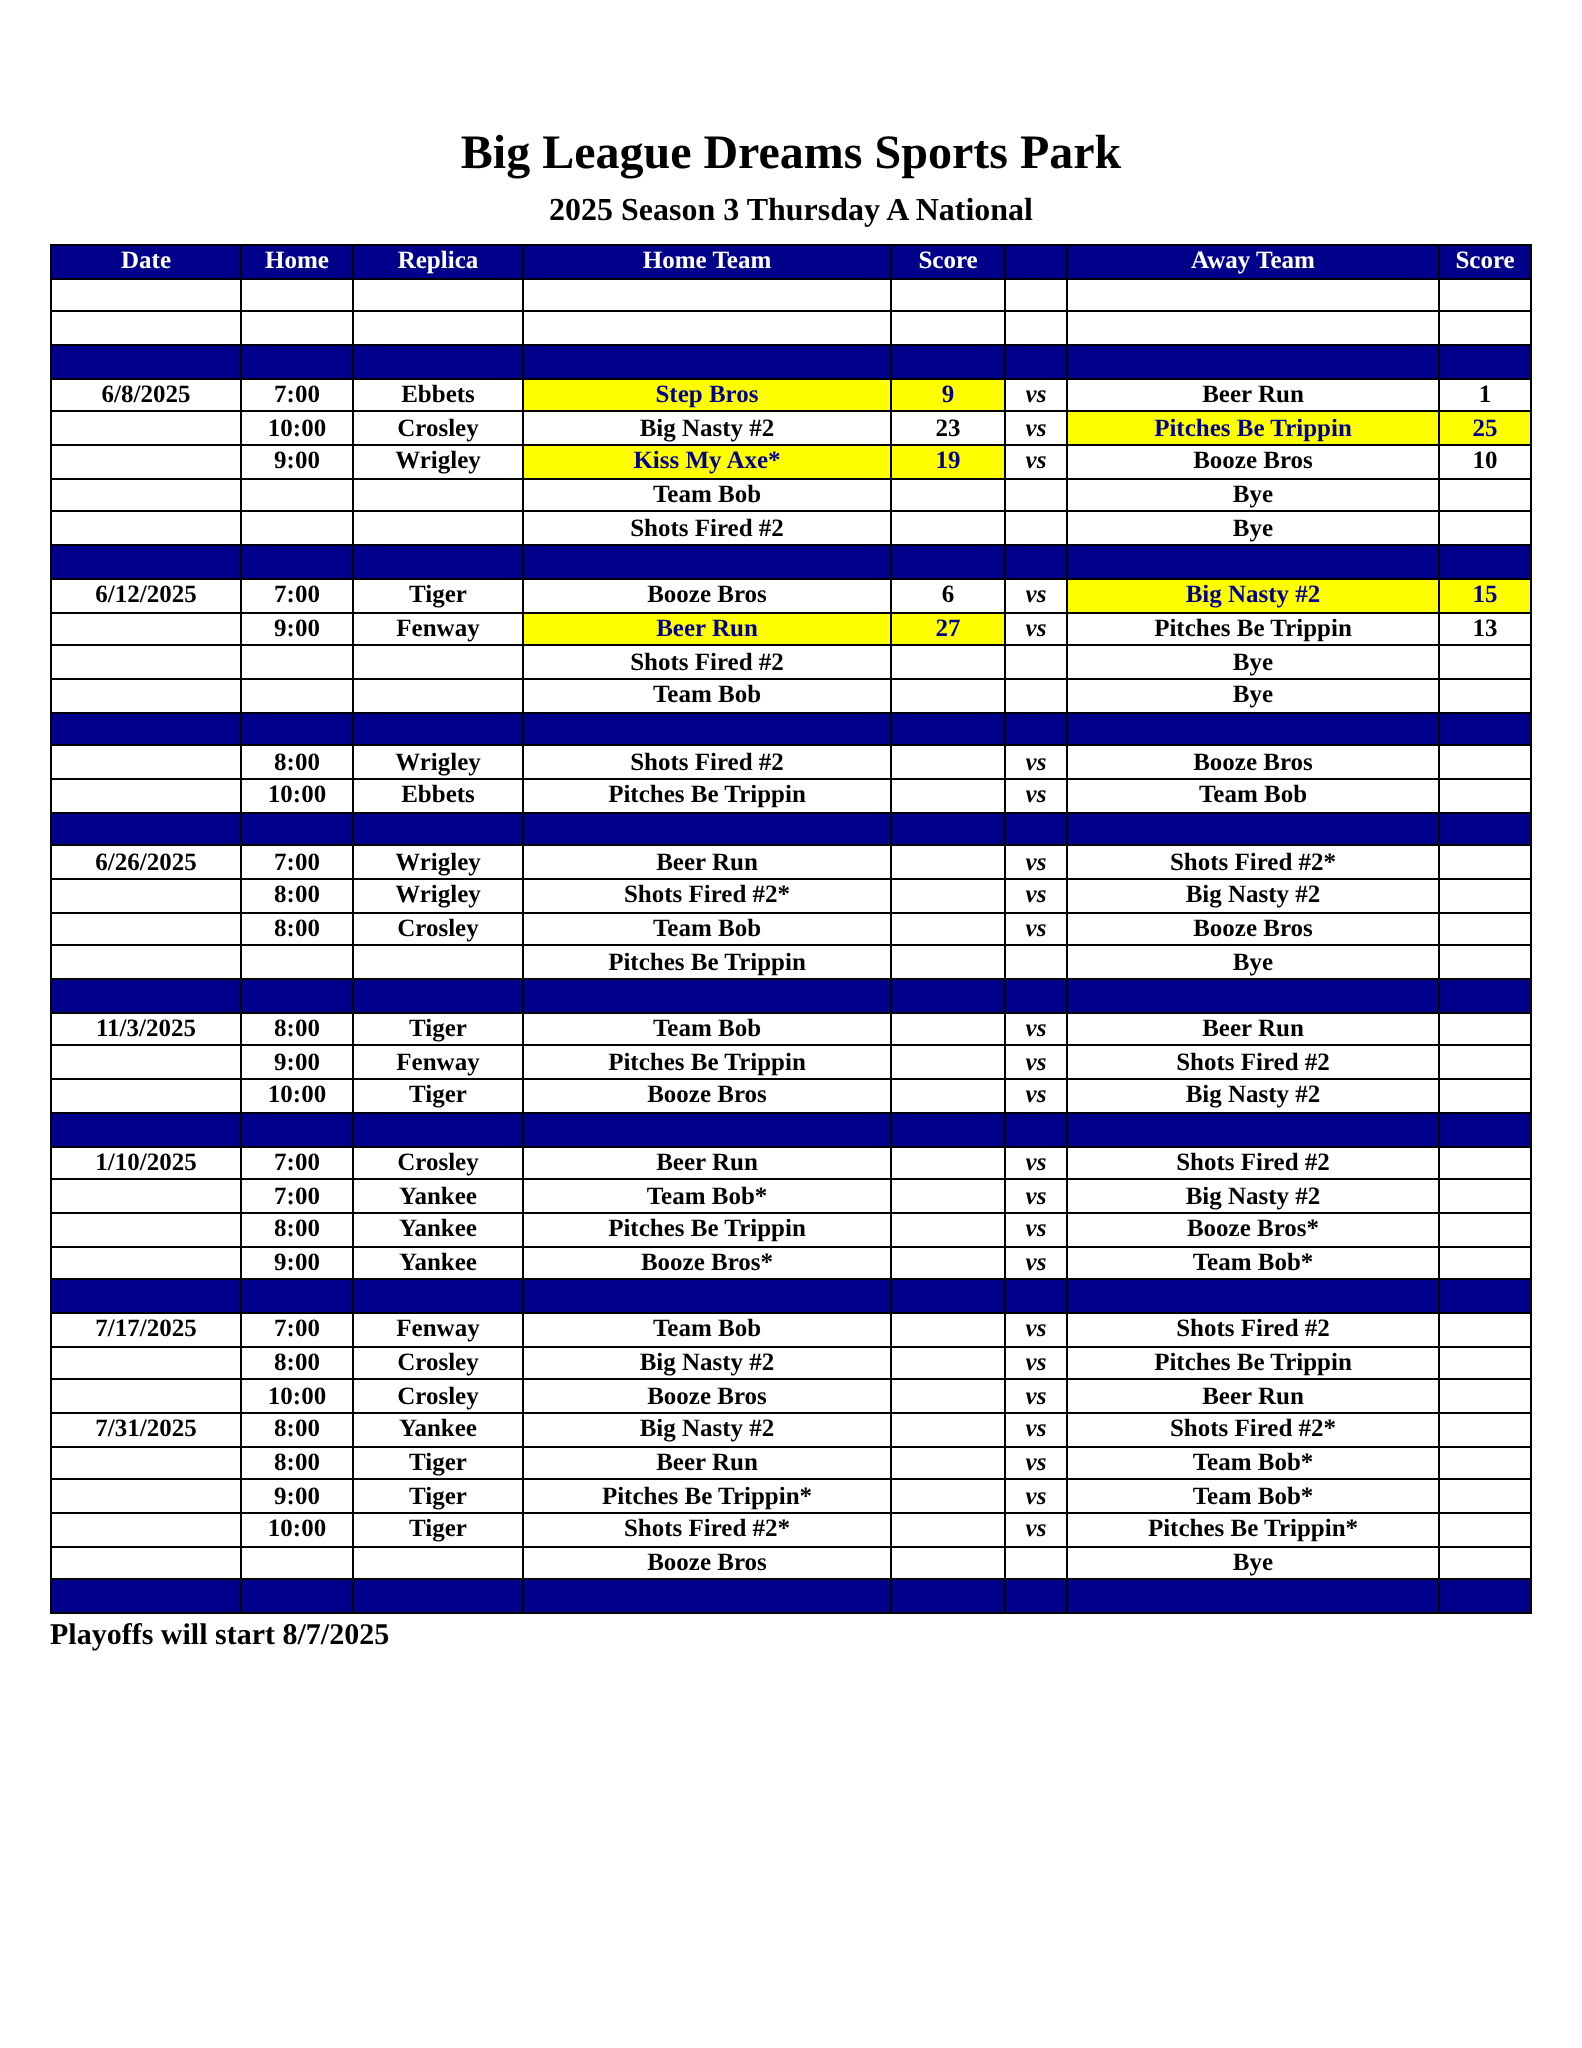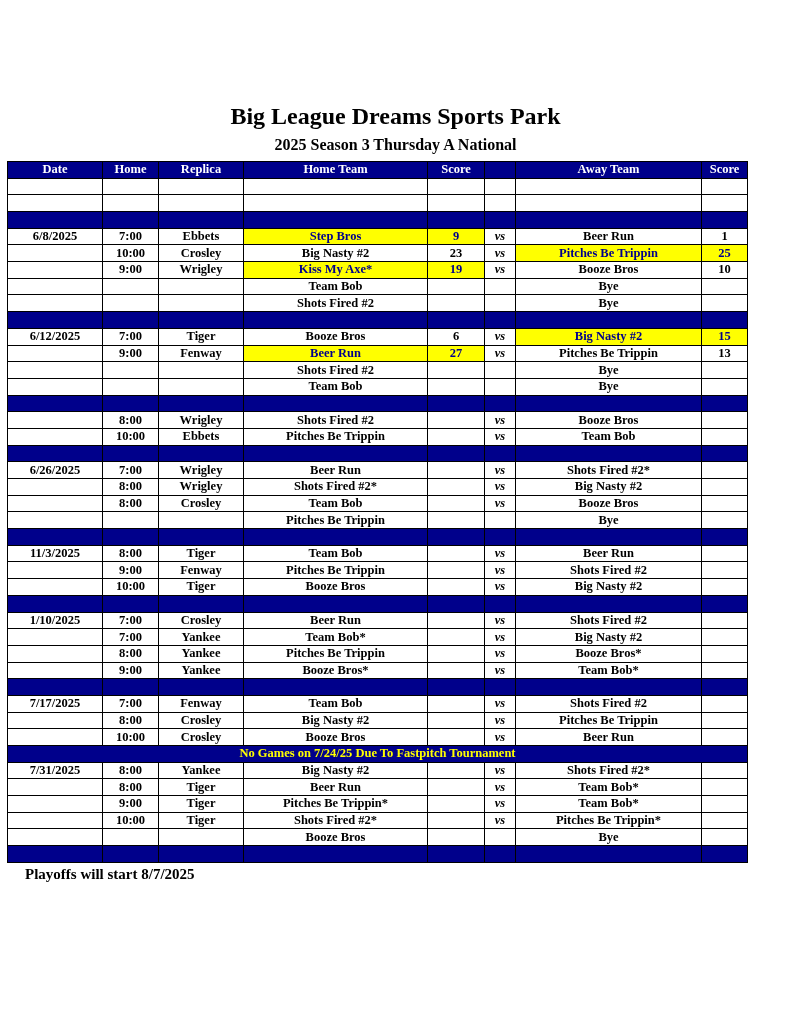--- a/index.html
+++ b/index.html
@@ -11,21 +11,21 @@
   * { box-sizing: border-box; }
   html, body { margin: 0; padding: 0; }
   body {
     width: 791px;
     height: 1024px;
     background: #FFFFFF;
     font-family: "Liberation Serif", "DejaVu Serif", serif;
     color: var(--ink);
     overflow: hidden;
   }
-  .titleblock { text-align: center; padding-top: 103px; }
+  .titleblock { text-align: center; padding-top: 64px; }
   .title {
     font-size: 24px;
     font-weight: bold;
     margin: 0;
     line-height: 1.15;
   }
   .subtitle {
     font-size: 16px;
     font-weight: bold;
     margin: 5px 0 0 0;
@@ -35,21 +35,21 @@
     font-size: 13.5px;
     font-weight: bold;
     font-style: italic;
     margin: 9px 0 0 0;
     line-height: 1.1;
   }
   table.schedule {
     border-collapse: collapse;
     table-layout: fixed;
     width: 740px;
-    margin: 7px 0 0 7px;
+    margin: 7px 0 0 25px;
     border: 1px solid #000;
   }
   table.schedule th, table.schedule td {
     border: 1px solid #000;
     padding: 0 1px;
     height: 16.7px;
     overflow: hidden;
     white-space: nowrap;
     text-align: center;
     vertical-align: middle;
@@ -444,23 +444,20 @@
       <tr>
         <td></td>
         <td>10:00</td>
         <td>Crosley</td>
         <td>Booze Bros</td>
         <td></td>
         <td class="vs">vs</td>
         <td>Beer Run</td>
         <td></td>
       </tr>
-      <tr class="banner">
-        <td colspan="8">No Games on 7/24/25 Due To Fastpitch Tournament</td>
-      </tr>
       <tr>
         <td>7/31/2025</td>
         <td>8:00</td>
         <td>Yankee</td>
         <td>Big Nasty #2</td>
         <td></td>
         <td class="vs">vs</td>
         <td>Shots Fired #2*</td>
         <td></td>
       </tr>

